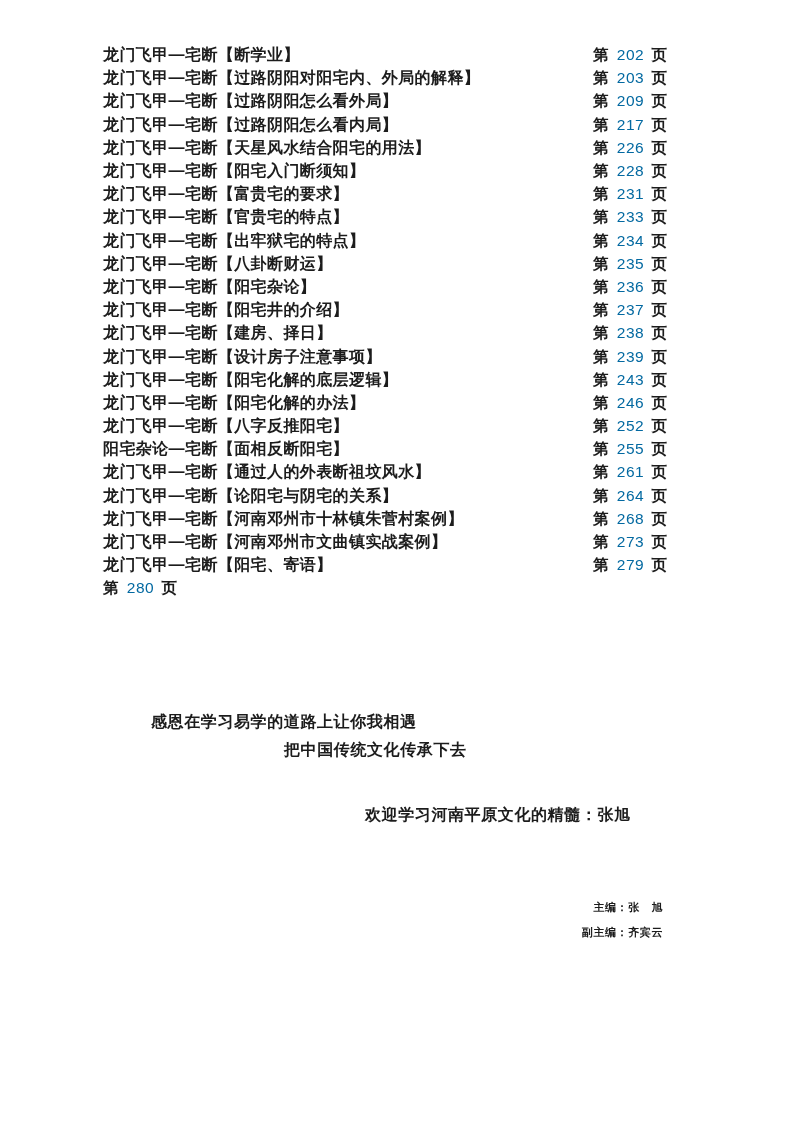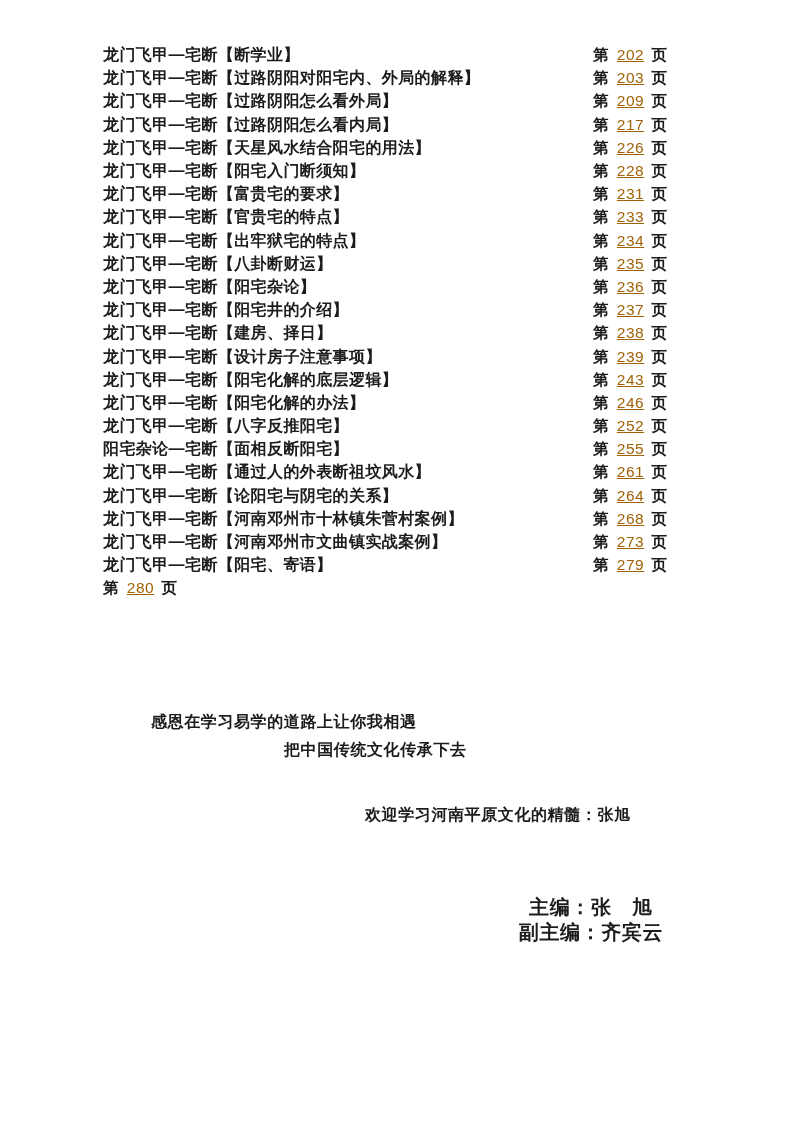--- a/index.html
+++ b/index.html
@@ -36,50 +36,48 @@
     letter-spacing: 0.4px;
   }
   .toc-page {
     font-size: 15.5px;
     font-weight: bold;
     letter-spacing: 1px;
   }
   .toc-page .num {
     font-family: "Liberation Sans", sans-serif;
     font-weight: normal;
-    color: #a16207;
+    color: #0369a1;
     letter-spacing: 0.5px;
     padding: 0 2px;
-    text-decoration: underline;
   }
   
   .closing-line {
     position: absolute;
     font-size: 16px;
     font-weight: bold;
     letter-spacing: 0.6px;
     white-space: nowrap;
   }
   #gratitude { left: 103px; top: 712px; margin-left: 48px; }
   #heritage  { left: 284px; top: 740px; }
   #welcome   { left: 365px; top: 789px; margin-top: 16px; }
   
   .credits {
     position: absolute;
     right: 139px;
     top: 895px;
     text-align: right;
   }
   .credit-line {
-    font-size: 20px;
+    font-size: 11px;
     font-weight: bold;
     letter-spacing: 0.6px;
     line-height: 24.5px;
     white-space: nowrap;
-    text-align: center;
   }
   .date-line {
     position: absolute;
     left: 476px;
     top: 964px;
     font-size: 16px;
     font-weight: bold;
     letter-spacing: 0.6px;
     white-space: nowrap;
   }

